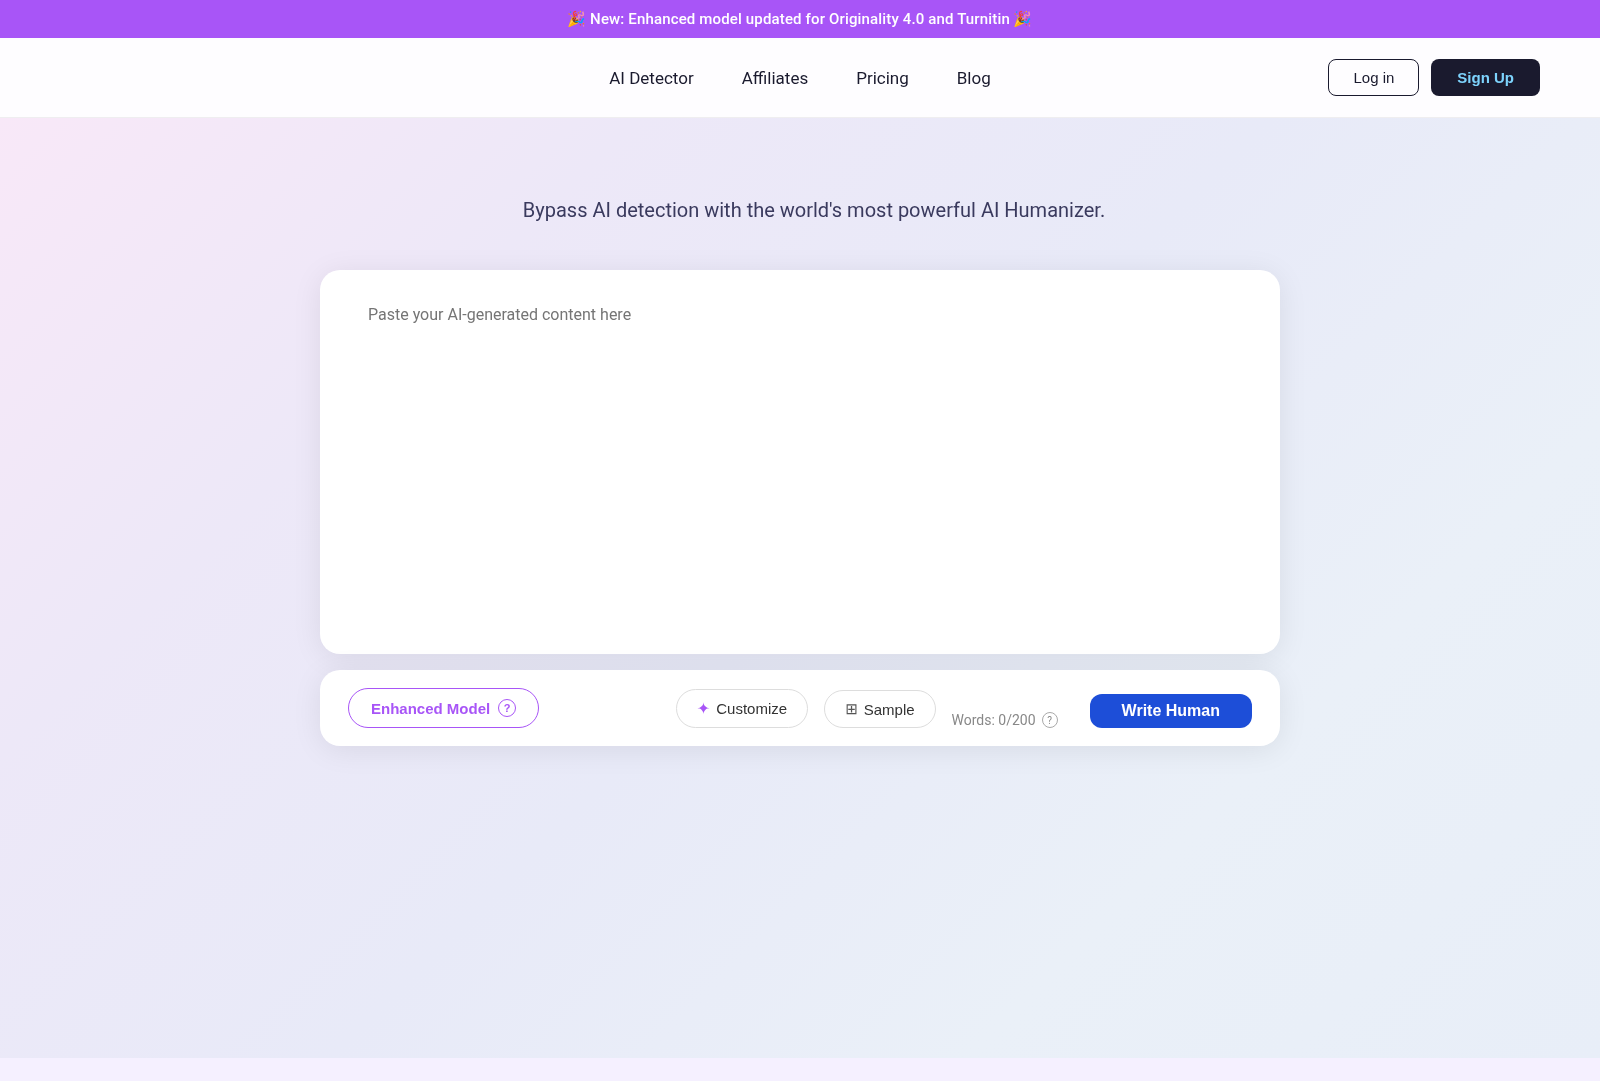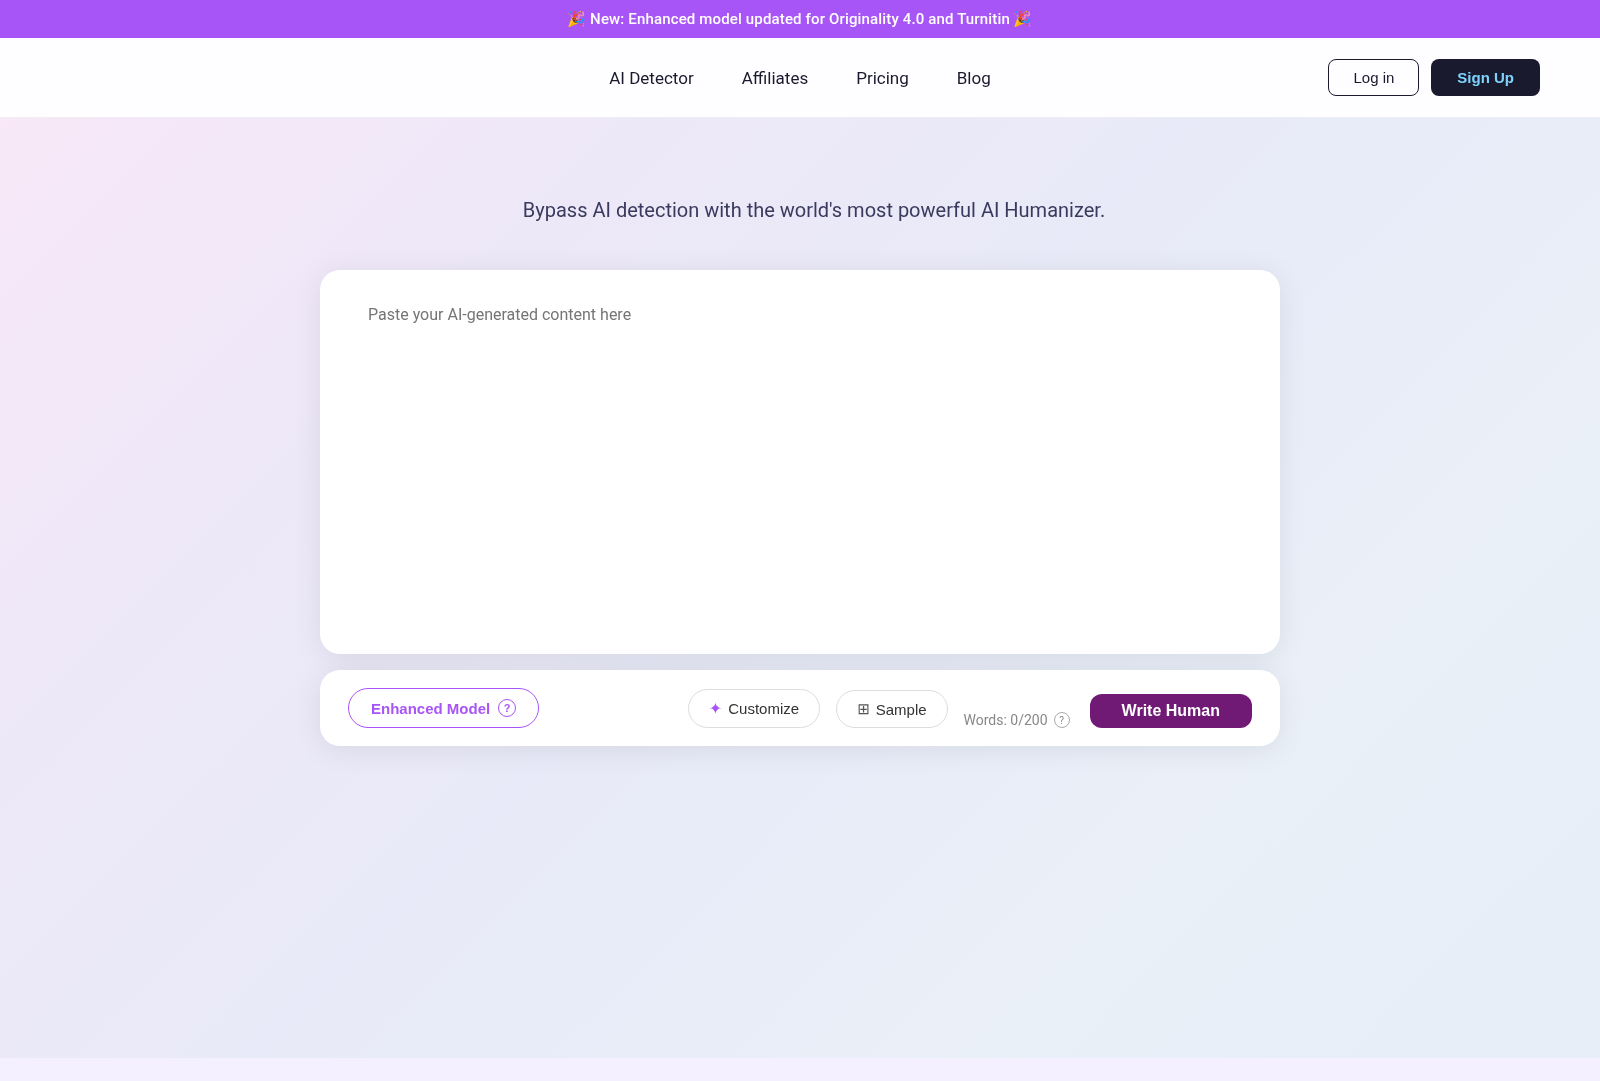--- a/index.html
+++ b/index.html
@@ -227,30 +227,30 @@
       border-radius: 50%;
       border: 1.5px solid #aaa;
       display: inline-flex;
       align-items: center;
       justify-content: center;
       font-size: 10px;
       color: #888;
     }
 
     .write-human-btn {
-      background: #701a75;
+      background: #1d4ed8;
       color: white;
       border: none;
       padding: 8px 32px;
       border-radius: 12px;
       font-size: 16px;
       font-weight: 700;
       cursor: pointer;
       white-space: nowrap;
-      margin-left: 4px;
+      margin-left: 16px;
     }
 
     
     .sparkle-icon {
       color: #a855f7;
       font-size: 16px;
     }
 
     
     .sample-icon {

